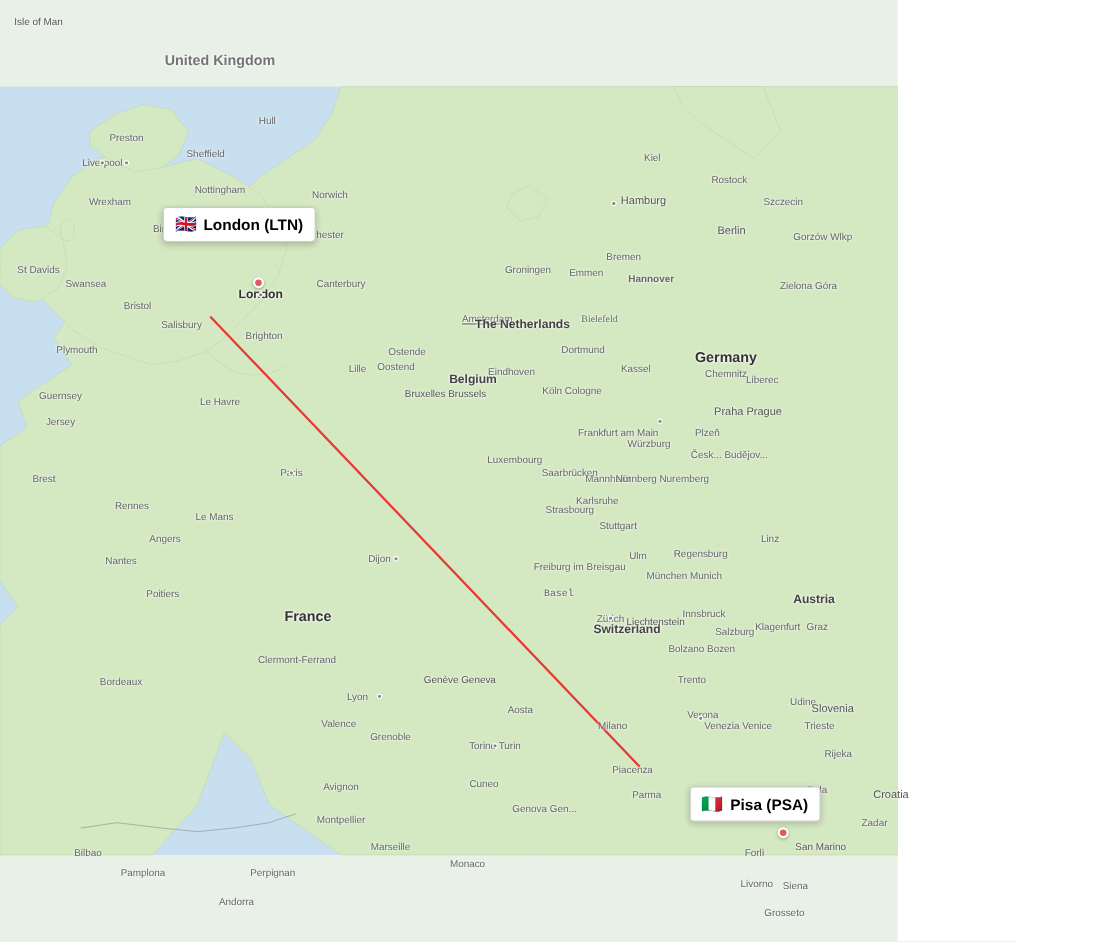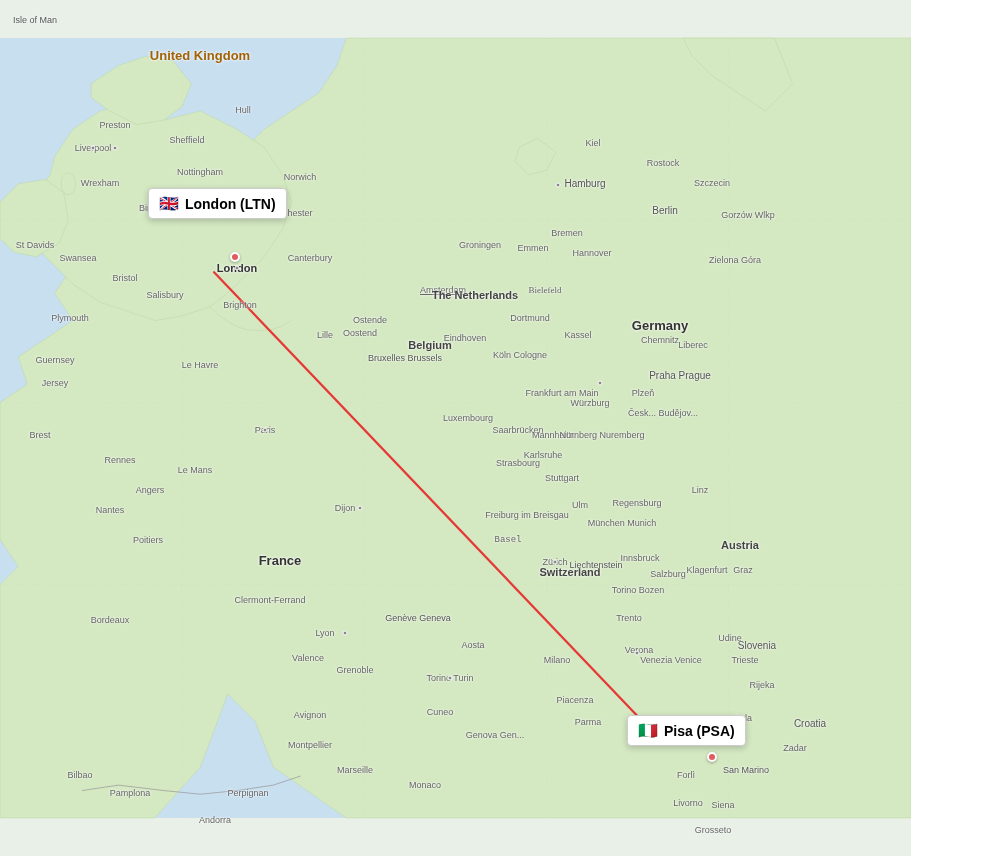--- a/index.html
+++ b/index.html
@@ -1,19 +1,19 @@
 <!DOCTYPE html>
 <html><head>
   <meta charset="utf-8">
   <style>
     * { margin: 0; padding: 0; box-sizing: border-box; }
     body { width: 1000px; height: 856px; overflow: hidden; font-family: Arial, sans-serif; }
     
     #map-container {
-      width: 911px;
+      width: 816px;
       height: 856px;
       position: relative;
       background-color: #e8f0e8;
     }
 
     .map-bg {
       position: absolute;
       inset: 0;
       width: 100%;
       height: 100%;
@@ -104,21 +104,21 @@
     <line x1="0" y1="400" x2="1000" y2="400" stroke="#ccc" stroke-width="0.2" stroke-dasharray="2,4"></line>
     <line x1="0" y1="600" x2="1000" y2="600" stroke="#ccc" stroke-width="0.2" stroke-dasharray="2,4"></line>
     <line x1="200" y1="0" x2="200" y2="856" stroke="#ccc" stroke-width="0.2" stroke-dasharray="2,4"></line>
     <line x1="400" y1="0" x2="400" y2="856" stroke="#ccc" stroke-width="0.2" stroke-dasharray="2,4"></line>
     <line x1="600" y1="0" x2="600" y2="856" stroke="#ccc" stroke-width="0.2" stroke-dasharray="2,4"></line>
     <line x1="800" y1="0" x2="800" y2="856" stroke="#ccc" stroke-width="0.2" stroke-dasharray="2,4"></line>
   </svg>
 
   <div id="city-labels-container" style="position:absolute;inset:0;pointer-events:none;">
       <div style="position: absolute; left: 35px; top: 20px; transform: translate(-50%, -50%); pointer-events: none; user-select: none; white-space: nowrap; font-size: 9px; font-weight: 500; color: rgb(85, 85, 85); font-family: Arial, sans-serif; text-shadow: rgba(255, 255, 255, 0.8) 0px 0px 3px, rgba(255, 255, 255, 0.8) 0px 0px 3px;">Isle of Man</div>
-      <div style="position: absolute; left: 200px; top: 55px; transform: translate(-50%, -50%); pointer-events: none; user-select: none; white-space: nowrap; font-size: 13px; font-weight: 700; color: #a16207; font-family: Arial, sans-serif; text-shadow: rgba(255, 255, 255, 0.8) 0px 0px 3px, rgba(255, 255, 255, 0.8) 0px 0px 3px;">United Kingdom</div>
+      <div style="position: absolute; left: 200px; top: 55px; transform: translate(-50%, -50%); pointer-events: none; user-select: none; white-space: nowrap; font-size: 13px; font-weight: 700; color: #737373; font-family: Arial, sans-serif; text-shadow: rgba(255, 255, 255, 0.8) 0px 0px 3px, rgba(255, 255, 255, 0.8) 0px 0px 3px;">United Kingdom</div>
       <div style="position: absolute; left: 115px; top: 125px; transform: translate(-50%, -50%); pointer-events: none; user-select: none; white-space: nowrap; font-size: 9px; font-weight: 400; color: rgb(102, 102, 102); font-family: Arial, sans-serif; text-shadow: rgba(255, 255, 255, 0.8) 0px 0px 3px, rgba(255, 255, 255, 0.8) 0px 0px 3px;">Preston</div>
       <div style="position: absolute; left: 243px; top: 110px; transform: translate(-50%, -50%); pointer-events: none; user-select: none; white-space: nowrap; font-size: 9px; font-weight: 400; color: rgb(102, 102, 102); font-family: Arial, sans-serif; text-shadow: rgba(255, 255, 255, 0.8) 0px 0px 3px, rgba(255, 255, 255, 0.8) 0px 0px 3px;">Hull</div>
       <div style="position: absolute; left: 93px; top: 148px; transform: translate(-50%, -50%); pointer-events: none; user-select: none; white-space: nowrap; font-size: 9px; font-weight: 400; color: rgb(102, 102, 102); font-family: Arial, sans-serif; text-shadow: rgba(255, 255, 255, 0.8) 0px 0px 3px, rgba(255, 255, 255, 0.8) 0px 0px 3px;">Liverpool</div>
       <div style="position: absolute; left: 187px; top: 140px; transform: translate(-50%, -50%); pointer-events: none; user-select: none; white-space: nowrap; font-size: 9px; font-weight: 400; color: rgb(102, 102, 102); font-family: Arial, sans-serif; text-shadow: rgba(255, 255, 255, 0.8) 0px 0px 3px, rgba(255, 255, 255, 0.8) 0px 0px 3px;">Sheffield</div>
       <div style="position: absolute; left: 100px; top: 183px; transform: translate(-50%, -50%); pointer-events: none; user-select: none; white-space: nowrap; font-size: 9px; font-weight: 400; color: rgb(102, 102, 102); font-family: Arial, sans-serif; text-shadow: rgba(255, 255, 255, 0.8) 0px 0px 3px, rgba(255, 255, 255, 0.8) 0px 0px 3px;">Wrexham</div>
       <div style="position: absolute; left: 200px; top: 172px; transform: translate(-50%, -50%); pointer-events: none; user-select: none; white-space: nowrap; font-size: 9px; font-weight: 400; color: rgb(102, 102, 102); font-family: Arial, sans-serif; text-shadow: rgba(255, 255, 255, 0.8) 0px 0px 3px, rgba(255, 255, 255, 0.8) 0px 0px 3px;">Nottingham</div>
       <div style="position: absolute; left: 300px; top: 177px; transform: translate(-50%, -50%); pointer-events: none; user-select: none; white-space: nowrap; font-size: 9px; font-weight: 400; color: rgb(102, 102, 102); font-family: Arial, sans-serif; text-shadow: rgba(255, 255, 255, 0.8) 0px 0px 3px, rgba(255, 255, 255, 0.8) 0px 0px 3px;">Norwich</div>
       <div style="position: absolute; left: 163px; top: 208px; transform: translate(-50%, -50%); pointer-events: none; user-select: none; white-space: nowrap; font-size: 9px; font-weight: 400; color: rgb(102, 102, 102); font-family: Arial, sans-serif; text-shadow: rgba(255, 255, 255, 0.8) 0px 0px 3px, rgba(255, 255, 255, 0.8) 0px 0px 3px;">Birmingham</div>
       <div style="position: absolute; left: 291px; top: 213px; transform: translate(-50%, -50%); pointer-events: none; user-select: none; white-space: nowrap; font-size: 9px; font-weight: 400; color: rgb(102, 102, 102); font-family: Arial, sans-serif; text-shadow: rgba(255, 255, 255, 0.8) 0px 0px 3px, rgba(255, 255, 255, 0.8) 0px 0px 3px;">Colchester</div>
       <div style="position: absolute; left: 35px; top: 245px; transform: translate(-50%, -50%); pointer-events: none; user-select: none; white-space: nowrap; font-size: 9px; font-weight: 400; color: rgb(102, 102, 102); font-family: Arial, sans-serif; text-shadow: rgba(255, 255, 255, 0.8) 0px 0px 3px, rgba(255, 255, 255, 0.8) 0px 0px 3px;">St Davids</div>
@@ -162,21 +162,21 @@
       <div style="position: absolute; left: 248px; top: 793px; transform: translate(-50%, -50%); pointer-events: none; user-select: none; white-space: nowrap; font-size: 9px; font-weight: 400; color: rgb(102, 102, 102); font-family: Arial, sans-serif; text-shadow: rgba(255, 255, 255, 0.8) 0px 0px 3px, rgba(255, 255, 255, 0.8) 0px 0px 3px;">Perpignan</div>
       <div style="position: absolute; left: 215px; top: 820px; transform: translate(-50%, -50%); pointer-events: none; user-select: none; white-space: nowrap; font-size: 9px; font-weight: 400; color: rgb(102, 102, 102); font-family: Arial, sans-serif; text-shadow: rgba(255, 255, 255, 0.8) 0px 0px 3px, rgba(255, 255, 255, 0.8) 0px 0px 3px;">Andorra</div>
       <div style="position: absolute; left: 480px; top: 245px; transform: translate(-50%, -50%); pointer-events: none; user-select: none; white-space: nowrap; font-size: 9px; font-weight: 400; color: rgb(102, 102, 102); font-family: Arial, sans-serif; text-shadow: rgba(255, 255, 255, 0.8) 0px 0px 3px, rgba(255, 255, 255, 0.8) 0px 0px 3px;">Groningen</div>
       <div style="position: absolute; left: 443px; top: 290px; transform: translate(-50%, -50%); pointer-events: none; user-select: none; white-space: nowrap; font-size: 9px; font-weight: 400; color: rgb(102, 102, 102); font-family: Arial, sans-serif; text-shadow: rgba(255, 255, 255, 0.8) 0px 0px 3px, rgba(255, 255, 255, 0.8) 0px 0px 3px; text-decoration: underline;">Amsterdam</div>
       <div style="position: absolute; left: 475px; top: 295px; transform: translate(-50%, -50%); pointer-events: none; user-select: none; white-space: nowrap; font-size: 11px; font-weight: 600; color: rgb(68, 68, 68); font-family: Arial, sans-serif; text-shadow: rgba(255, 255, 255, 0.8) 0px 0px 3px, rgba(255, 255, 255, 0.8) 0px 0px 3px;">The Netherlands</div>
       <div style="position: absolute; left: 465px; top: 338px; transform: translate(-50%, -50%); pointer-events: none; user-select: none; white-space: nowrap; font-size: 9px; font-weight: 400; color: rgb(102, 102, 102); font-family: Arial, sans-serif; text-shadow: rgba(255, 255, 255, 0.8) 0px 0px 3px, rgba(255, 255, 255, 0.8) 0px 0px 3px;">Eindhoven</div>
       <div style="position: absolute; left: 530px; top: 318px; transform: translate(-50%, -50%); pointer-events: none; user-select: none; white-space: nowrap; font-size: 9px; font-weight: 400; color: rgb(102, 102, 102); font-family: Arial, sans-serif; text-shadow: rgba(255, 255, 255, 0.8) 0px 0px 3px, rgba(255, 255, 255, 0.8) 0px 0px 3px;">Dortmund</div>
       <div style="position: absolute; left: 545px; top: 290px; transform: translate(-50%, -50%); pointer-events: none; user-select: none; white-space: nowrap; font-size: 9px; font-weight: 400; color: rgb(102, 102, 102); font-family: Liberation Serif, serif; text-shadow: rgba(255, 255, 255, 0.8) 0px 0px 3px, rgba(255, 255, 255, 0.8) 0px 0px 3px;">Bielefeld</div>
       <div style="position: absolute; left: 567px; top: 233px; transform: translate(-50%, -50%); pointer-events: none; user-select: none; white-space: nowrap; font-size: 9px; font-weight: 400; color: rgb(102, 102, 102); font-family: Arial, sans-serif; text-shadow: rgba(255, 255, 255, 0.8) 0px 0px 3px, rgba(255, 255, 255, 0.8) 0px 0px 3px;">Bremen</div>
       <div style="position: absolute; left: 533px; top: 248px; transform: translate(-50%, -50%); pointer-events: none; user-select: none; white-space: nowrap; font-size: 9px; font-weight: 400; color: rgb(102, 102, 102); font-family: Arial, sans-serif; text-shadow: rgba(255, 255, 255, 0.8) 0px 0px 3px, rgba(255, 255, 255, 0.8) 0px 0px 3px;">Emmen</div>
-      <div style="position: absolute; left: 592px; top: 253px; transform: translate(-50%, -50%); pointer-events: none; user-select: none; white-space: nowrap; font-size: 9px; font-weight: 400; color: rgb(102, 102, 102); font-family: Arial, sans-serif; text-shadow: rgba(255, 255, 255, 0.8) 0px 0px 3px, rgba(255, 255, 255, 0.8) 0px 0px 3px;">Hannover</div>
+      <div style="position: absolute; left: 592px; top: 253px; transform: translate(-50%, -50%); pointer-events: none; user-select: none; white-space: nowrap; font-size: 9px; font-weight: 700; color: rgb(102, 102, 102); font-family: Arial, sans-serif; text-shadow: rgba(255, 255, 255, 0.8) 0px 0px 3px, rgba(255, 255, 255, 0.8) 0px 0px 3px;">Hannover</div>
       <div style="position: absolute; left: 578px; top: 335px; transform: translate(-50%, -50%); pointer-events: none; user-select: none; white-space: nowrap; font-size: 9px; font-weight: 400; color: rgb(102, 102, 102); font-family: Arial, sans-serif; text-shadow: rgba(255, 255, 255, 0.8) 0px 0px 3px, rgba(255, 255, 255, 0.8) 0px 0px 3px;">Kassel</div>
       <div style="position: absolute; left: 520px; top: 355px; transform: translate(-50%, -50%); pointer-events: none; user-select: none; white-space: nowrap; font-size: 9px; font-weight: 400; color: rgb(102, 102, 102); font-family: Arial, sans-serif; text-shadow: rgba(255, 255, 255, 0.8) 0px 0px 3px, rgba(255, 255, 255, 0.8) 0px 0px 3px;">Köln Cologne</div>
       <div style="position: absolute; left: 562px; top: 393px; transform: translate(-50%, -50%); pointer-events: none; user-select: none; white-space: nowrap; font-size: 9px; font-weight: 400; color: rgb(102, 102, 102); font-family: Arial, sans-serif; text-shadow: rgba(255, 255, 255, 0.8) 0px 0px 3px, rgba(255, 255, 255, 0.8) 0px 0px 3px;">Frankfurt am Main</div>
       <div style="position: absolute; left: 518px; top: 430px; transform: translate(-50%, -50%); pointer-events: none; user-select: none; white-space: nowrap; font-size: 9px; font-weight: 400; color: rgb(102, 102, 102); font-family: Arial, sans-serif; text-shadow: rgba(255, 255, 255, 0.8) 0px 0px 3px, rgba(255, 255, 255, 0.8) 0px 0px 3px;">Saarbrücken</div>
       <div style="position: absolute; left: 518px; top: 463px; transform: translate(-50%, -50%); pointer-events: none; user-select: none; white-space: nowrap; font-size: 9px; font-weight: 400; color: rgb(102, 102, 102); font-family: Arial, sans-serif; text-shadow: rgba(255, 255, 255, 0.8) 0px 0px 3px, rgba(255, 255, 255, 0.8) 0px 0px 3px;">Strasbourg</div>
       <div style="position: absolute; left: 553px; top: 435px; transform: translate(-50%, -50%); pointer-events: none; user-select: none; white-space: nowrap; font-size: 9px; font-weight: 400; color: rgb(102, 102, 102); font-family: Arial, sans-serif; text-shadow: rgba(255, 255, 255, 0.8) 0px 0px 3px, rgba(255, 255, 255, 0.8) 0px 0px 3px;">Mannheim</div>
       <div style="position: absolute; left: 543px; top: 455px; transform: translate(-50%, -50%); pointer-events: none; user-select: none; white-space: nowrap; font-size: 9px; font-weight: 400; color: rgb(102, 102, 102); font-family: Arial, sans-serif; text-shadow: rgba(255, 255, 255, 0.8) 0px 0px 3px, rgba(255, 255, 255, 0.8) 0px 0px 3px;">Karlsruhe</div>
       <div style="position: absolute; left: 562px; top: 478px; transform: translate(-50%, -50%); pointer-events: none; user-select: none; white-space: nowrap; font-size: 9px; font-weight: 400; color: rgb(102, 102, 102); font-family: Arial, sans-serif; text-shadow: rgba(255, 255, 255, 0.8) 0px 0px 3px, rgba(255, 255, 255, 0.8) 0px 0px 3px;">Stuttgart</div>
       <div style="position: absolute; left: 515px; top: 515px; transform: translate(-50%, -50%); pointer-events: none; user-select: none; white-space: nowrap; font-size: 9px; font-weight: 400; color: rgb(102, 102, 102); font-family: Arial, sans-serif; text-shadow: rgba(255, 255, 255, 0.8) 0px 0px 3px, rgba(255, 255, 255, 0.8) 0px 0px 3px; margin-left: 12px;">Freiburg im Breisgau</div>
       <div style="position: absolute; left: 508px; top: 540px; transform: translate(-50%, -50%); pointer-events: none; user-select: none; white-space: nowrap; font-size: 9px; font-weight: 400; color: rgb(102, 102, 102); font-family: Liberation Mono, monospace; text-shadow: rgba(255, 255, 255, 0.8) 0px 0px 3px, rgba(255, 255, 255, 0.8) 0px 0px 3px;">Basel</div>
@@ -192,21 +192,21 @@
       <div style="position: absolute; left: 473px; top: 645px; transform: translate(-50%, -50%); pointer-events: none; user-select: none; white-space: nowrap; font-size: 9px; font-weight: 400; color: rgb(102, 102, 102); font-family: Arial, sans-serif; text-shadow: rgba(255, 255, 255, 0.8) 0px 0px 3px, rgba(255, 255, 255, 0.8) 0px 0px 3px;">Aosta</div>
       <div style="position: absolute; left: 450px; top: 678px; transform: translate(-50%, -50%); pointer-events: none; user-select: none; white-space: nowrap; font-size: 9px; font-weight: 400; color: rgb(102, 102, 102); font-family: Arial, sans-serif; text-shadow: rgba(255, 255, 255, 0.8) 0px 0px 3px, rgba(255, 255, 255, 0.8) 0px 0px 3px;">Torino Turin</div>
       <div style="position: absolute; left: 440px; top: 712px; transform: translate(-50%, -50%); pointer-events: none; user-select: none; white-space: nowrap; font-size: 9px; font-weight: 400; color: rgb(102, 102, 102); font-family: Arial, sans-serif; text-shadow: rgba(255, 255, 255, 0.8) 0px 0px 3px, rgba(255, 255, 255, 0.8) 0px 0px 3px;">Cuneo</div>
       <div style="position: absolute; left: 495px; top: 735px; transform: translate(-50%, -50%); pointer-events: none; user-select: none; white-space: nowrap; font-size: 9px; font-weight: 400; color: rgb(102, 102, 102); font-family: Arial, sans-serif; text-shadow: rgba(255, 255, 255, 0.8) 0px 0px 3px, rgba(255, 255, 255, 0.8) 0px 0px 3px;">Genova Gen...</div>
       <div style="position: absolute; left: 557px; top: 660px; transform: translate(-50%, -50%); pointer-events: none; user-select: none; white-space: nowrap; font-size: 9px; font-weight: 400; color: rgb(102, 102, 102); font-family: Arial, sans-serif; text-shadow: rgba(255, 255, 255, 0.8) 0px 0px 3px, rgba(255, 255, 255, 0.8) 0px 0px 3px;">Milano</div>
       <div style="position: absolute; left: 575px; top: 700px; transform: translate(-50%, -50%); pointer-events: none; user-select: none; white-space: nowrap; font-size: 9px; font-weight: 400; color: rgb(102, 102, 102); font-family: Arial, sans-serif; text-shadow: rgba(255, 255, 255, 0.8) 0px 0px 3px, rgba(255, 255, 255, 0.8) 0px 0px 3px;">Piacenza</div>
       <div style="position: absolute; left: 588px; top: 722px; transform: translate(-50%, -50%); pointer-events: none; user-select: none; white-space: nowrap; font-size: 9px; font-weight: 400; color: rgb(102, 102, 102); font-family: Arial, sans-serif; text-shadow: rgba(255, 255, 255, 0.8) 0px 0px 3px, rgba(255, 255, 255, 0.8) 0px 0px 3px;">Parma</div>
       <div style="position: absolute; left: 629px; top: 618px; transform: translate(-50%, -50%); pointer-events: none; user-select: none; white-space: nowrap; font-size: 9px; font-weight: 400; color: rgb(102, 102, 102); font-family: Arial, sans-serif; text-shadow: rgba(255, 255, 255, 0.8) 0px 0px 3px, rgba(255, 255, 255, 0.8) 0px 0px 3px;">Trento</div>
       <div style="position: absolute; left: 639px; top: 650px; transform: translate(-50%, -50%); pointer-events: none; user-select: none; white-space: nowrap; font-size: 9px; font-weight: 400; color: rgb(102, 102, 102); font-family: Arial, sans-serif; text-shadow: rgba(255, 255, 255, 0.8) 0px 0px 3px, rgba(255, 255, 255, 0.8) 0px 0px 3px;">Verona</div>
       <div style="position: absolute; left: 671px; top: 660px; transform: translate(-50%, -50%); pointer-events: none; user-select: none; white-space: nowrap; font-size: 9px; font-weight: 400; color: rgb(102, 102, 102); font-family: Arial, sans-serif; text-shadow: rgba(255, 255, 255, 0.8) 0px 0px 3px, rgba(255, 255, 255, 0.8) 0px 0px 3px;">Venezia Venice</div>
-      <div style="position: absolute; left: 638px; top: 590px; transform: translate(-50%, -50%); pointer-events: none; user-select: none; white-space: nowrap; font-size: 9px; font-weight: 400; color: rgb(102, 102, 102); font-family: Arial, sans-serif; text-shadow: rgba(255, 255, 255, 0.8) 0px 0px 3px, rgba(255, 255, 255, 0.8) 0px 0px 3px;">Torino Bozen</div>
+      <div style="position: absolute; left: 638px; top: 590px; transform: translate(-50%, -50%); pointer-events: none; user-select: none; white-space: nowrap; font-size: 9px; font-weight: 400; color: rgb(102, 102, 102); font-family: Arial, sans-serif; text-shadow: rgba(255, 255, 255, 0.8) 0px 0px 3px, rgba(255, 255, 255, 0.8) 0px 0px 3px;">Bolzano Bozen</div>
       <div style="position: absolute; left: 640px; top: 558px; transform: translate(-50%, -50%); pointer-events: none; user-select: none; white-space: nowrap; font-size: 9px; font-weight: 400; color: rgb(102, 102, 102); font-family: Arial, sans-serif; text-shadow: rgba(255, 255, 255, 0.8) 0px 0px 3px, rgba(255, 255, 255, 0.8) 0px 0px 3px;">Innsbruck</div>
       <div style="position: absolute; left: 668px; top: 543px; transform: translate(-50%, -50%); pointer-events: none; user-select: none; white-space: nowrap; font-size: 9px; font-weight: 400; color: rgb(102, 102, 102); font-family: Arial, sans-serif; text-shadow: rgba(255, 255, 255, 0.8) 0px 0px 3px, rgba(255, 255, 255, 0.8) 0px 0px 3px; margin-top: 31px;">Salzburg</div>
       <div style="position: absolute; left: 740px; top: 545px; transform: translate(-50%, -50%); pointer-events: none; user-select: none; white-space: nowrap; font-size: 11px; font-weight: 600; color: rgb(68, 68, 68); font-family: Arial, sans-serif; text-shadow: rgba(255, 255, 255, 0.8) 0px 0px 3px, rgba(255, 255, 255, 0.8) 0px 0px 3px;">Austria</div>
       <div style="position: absolute; left: 585px; top: 183px; transform: translate(-50%, -50%); pointer-events: none; user-select: none; white-space: nowrap; font-size: 10px; font-weight: 500; color: rgb(85, 85, 85); font-family: Arial, sans-serif; text-shadow: rgba(255, 255, 255, 0.8) 0px 0px 3px, rgba(255, 255, 255, 0.8) 0px 0px 3px;">Hamburg</div>
       <div style="position: absolute; left: 593px; top: 143px; transform: translate(-50%, -50%); pointer-events: none; user-select: none; white-space: nowrap; font-size: 9px; font-weight: 400; color: rgb(102, 102, 102); font-family: Arial, sans-serif; text-shadow: rgba(255, 255, 255, 0.8) 0px 0px 3px, rgba(255, 255, 255, 0.8) 0px 0px 3px;">Kiel</div>
       <div style="position: absolute; left: 665px; top: 210px; transform: translate(-50%, -50%); pointer-events: none; user-select: none; white-space: nowrap; font-size: 10px; font-weight: 500; color: rgb(85, 85, 85); font-family: Arial, sans-serif; text-shadow: rgba(255, 255, 255, 0.8) 0px 0px 3px, rgba(255, 255, 255, 0.8) 0px 0px 3px;">Berlin</div>
       <div style="position: absolute; left: 660px; top: 340px; transform: translate(-50%, -50%); pointer-events: none; user-select: none; white-space: nowrap; font-size: 9px; font-weight: 400; color: rgb(102, 102, 102); font-family: Arial, sans-serif; text-shadow: rgba(255, 255, 255, 0.8) 0px 0px 3px, rgba(255, 255, 255, 0.8) 0px 0px 3px;">Chemnitz</div>
       <div style="position: absolute; left: 680px; top: 375px; transform: translate(-50%, -50%); pointer-events: none; user-select: none; white-space: nowrap; font-size: 10px; font-weight: 500; color: rgb(85, 85, 85); font-family: Arial, sans-serif; text-shadow: rgba(255, 255, 255, 0.8) 0px 0px 3px, rgba(255, 255, 255, 0.8) 0px 0px 3px;">Praha Prague</div>
       <div style="position: absolute; left: 643px; top: 393px; transform: translate(-50%, -50%); pointer-events: none; user-select: none; white-space: nowrap; font-size: 9px; font-weight: 400; color: rgb(102, 102, 102); font-family: Arial, sans-serif; text-shadow: rgba(255, 255, 255, 0.8) 0px 0px 3px, rgba(255, 255, 255, 0.8) 0px 0px 3px;">Plzeň</div>
       <div style="position: absolute; left: 663px; top: 163px; transform: translate(-50%, -50%); pointer-events: none; user-select: none; white-space: nowrap; font-size: 9px; font-weight: 400; color: rgb(102, 102, 102); font-family: Arial, sans-serif; text-shadow: rgba(255, 255, 255, 0.8) 0px 0px 3px, rgba(255, 255, 255, 0.8) 0px 0px 3px;">Rostock</div>

